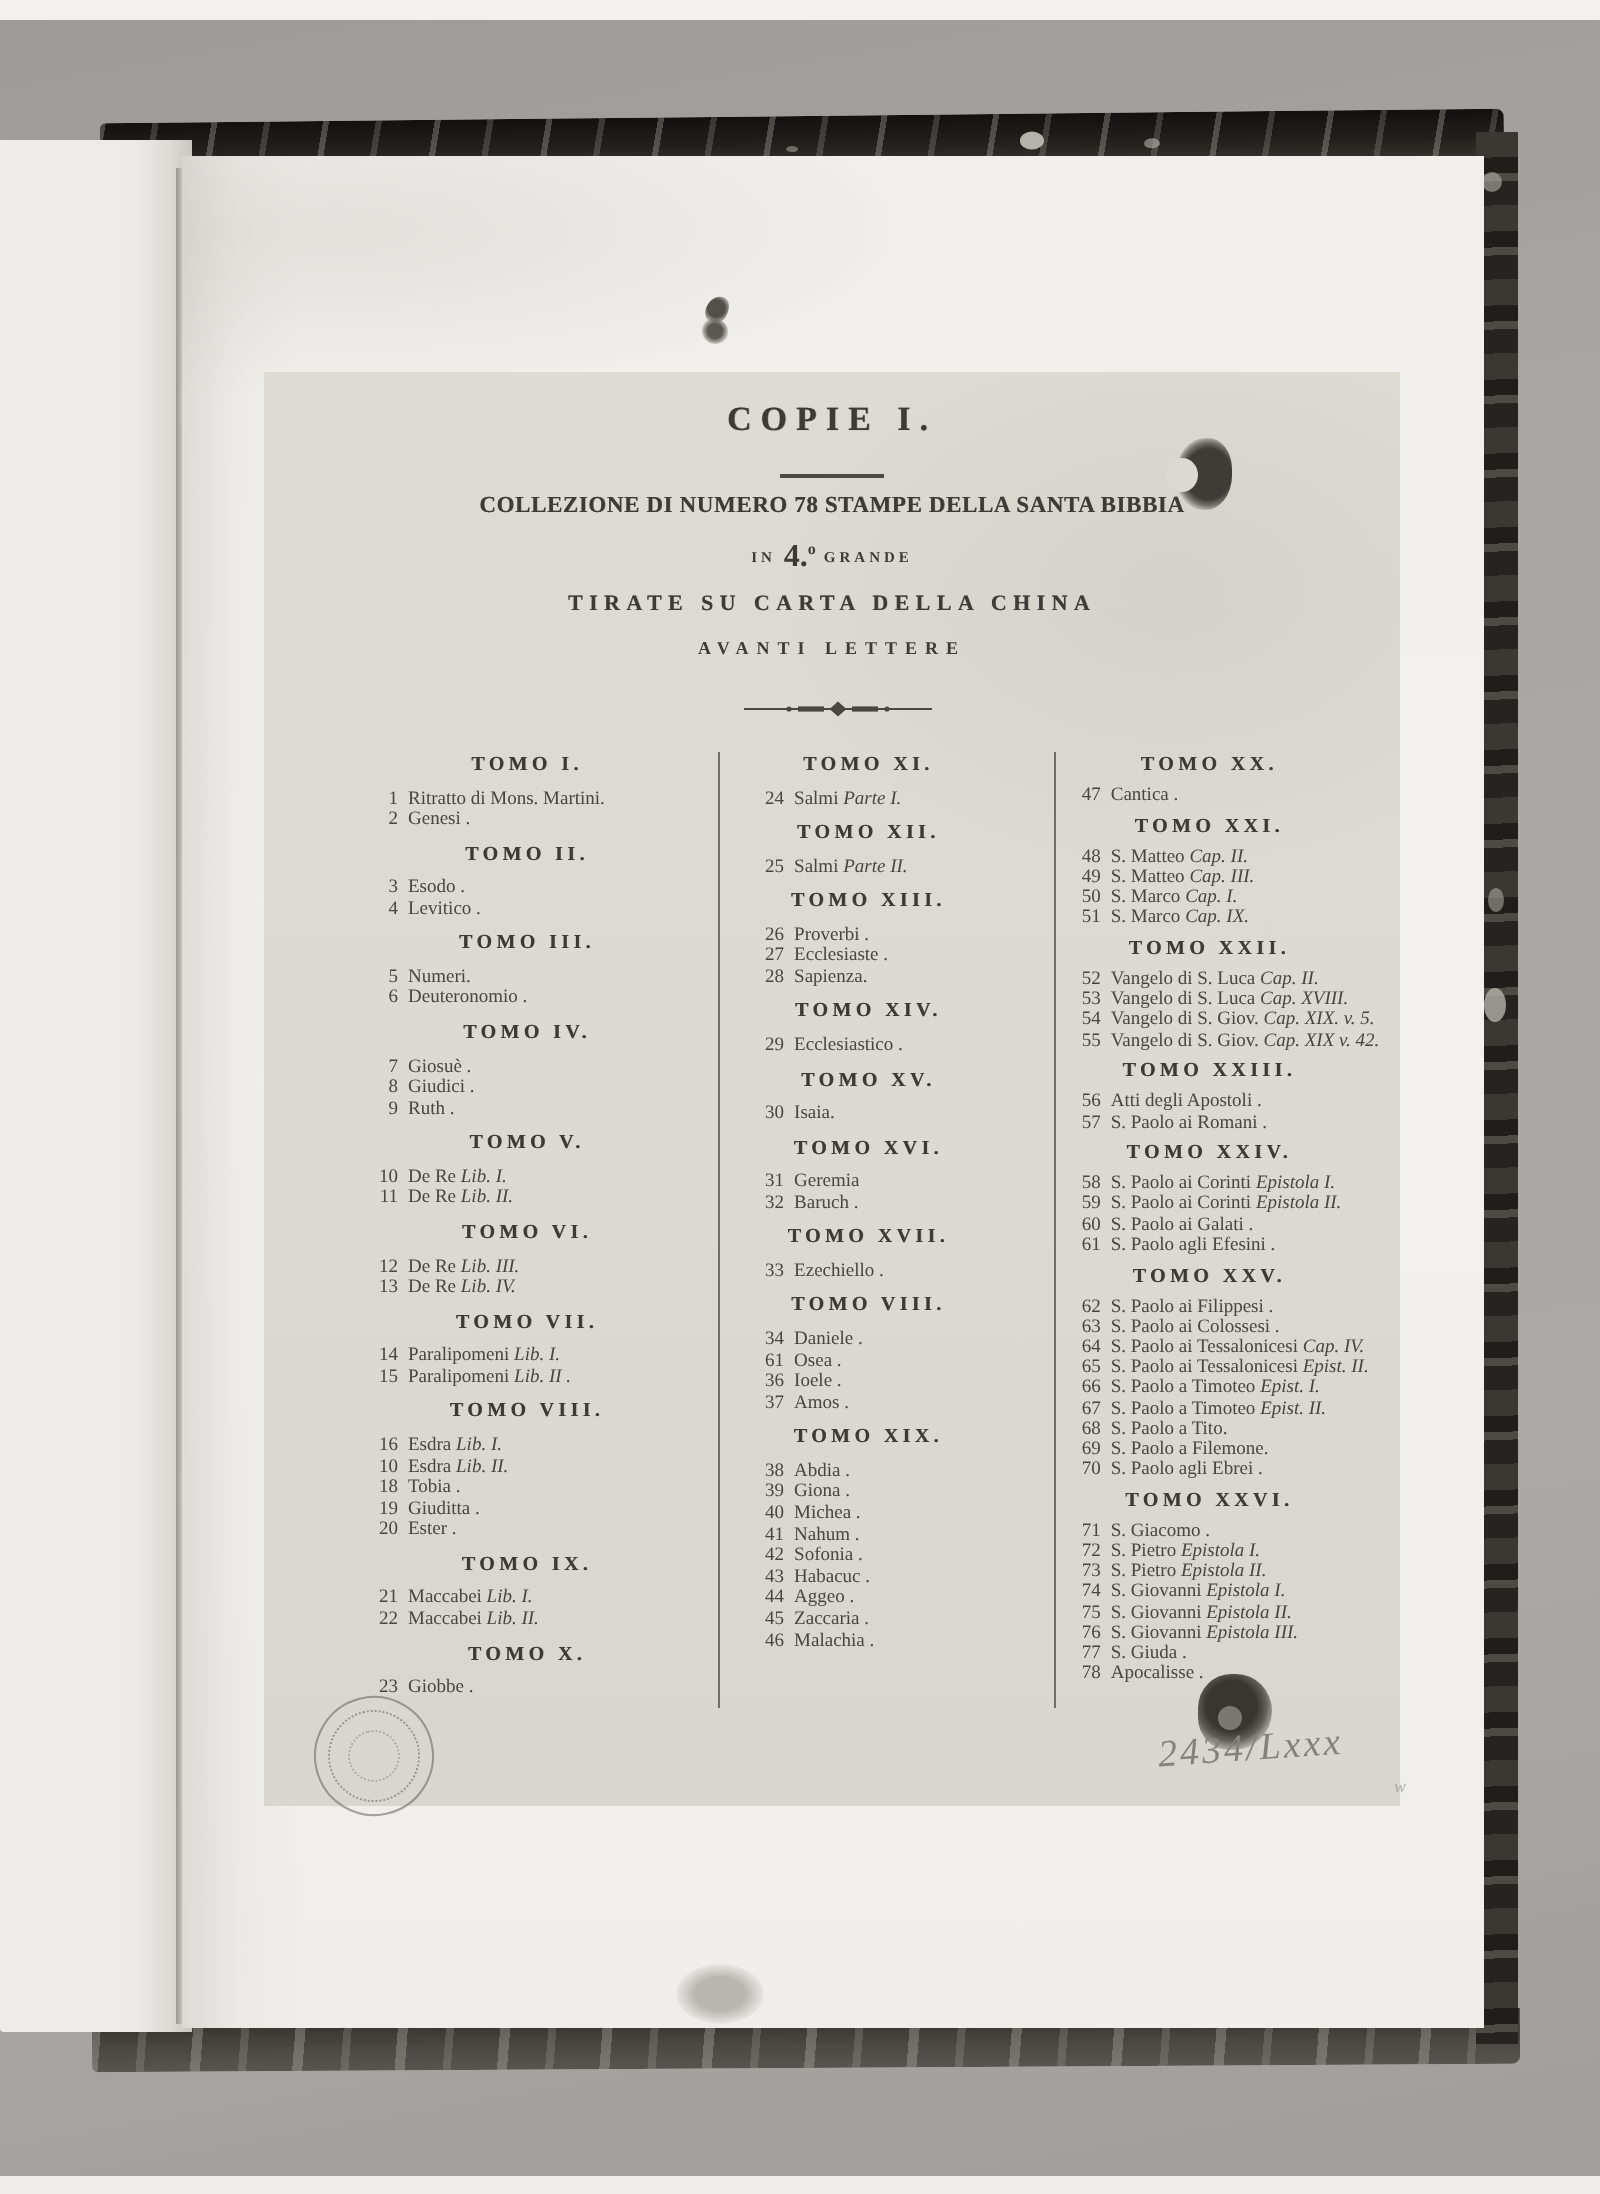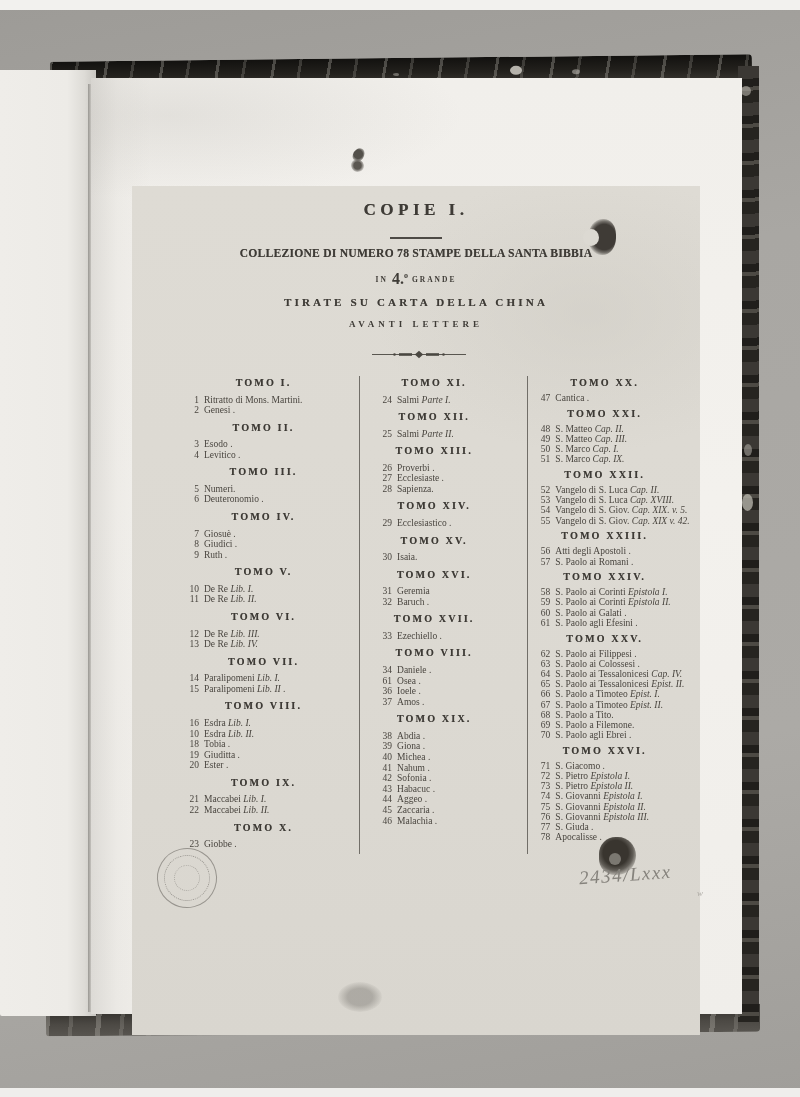--- a/index.html
+++ b/index.html
@@ -39,21 +39,21 @@
      border-radius:0 0 0 2px;}
   .gutter-crease{position:absolute;left:88px;top:84px;width:3px;height:928px;z-index:3;
      background:linear-gradient(90deg,rgba(80,77,72,.45),rgba(120,117,112,.15));}
   .main-page{position:absolute;left:91px;top:78px;width:651px;height:936px;z-index:3;
      background:
        radial-gradient(ellipse 420px 120px at 12% 4%, rgba(160,157,150,.18), transparent 70%),
        linear-gradient(90deg, rgba(150,147,141,.22) 0px, rgba(190,187,180,.10) 26px, transparent 60px),
        linear-gradient(180deg,#f1efeb 0%,#f3f1ed 45%,#f0eeea 100%);}
 
   
-  .inset{position:absolute;left:132px;top:186px;width:568px;height:849px;z-index:4;
+  .inset{position:absolute;left:132px;top:186px;width:568px;height:717px;z-index:4;
      background:
        radial-gradient(ellipse 300px 200px at 80% 15%, rgba(205,202,194,.5), transparent 70%),
        linear-gradient(180deg,#dedbd4 0%,#dcd9d2 60%,#d9d6cf 100%);}
 
   
   .t-center{position:absolute;left:0;right:0;text-align:center;white-space:nowrap;color:#3e3b36;}
   .main-title{top:14px;font-size:17px;font-weight:bold;letter-spacing:4.5px;
      text-shadow:0.2px 0.2px 0.4px rgba(62,59,54,.65);}
   .title-rule{position:absolute;left:50%;top:51px;width:52px;height:2px;margin-left:-26px;background:#4d4a45;}
   .subtitle{top:61px;font-size:11.5px;font-weight:bold;letter-spacing:0.3px;

